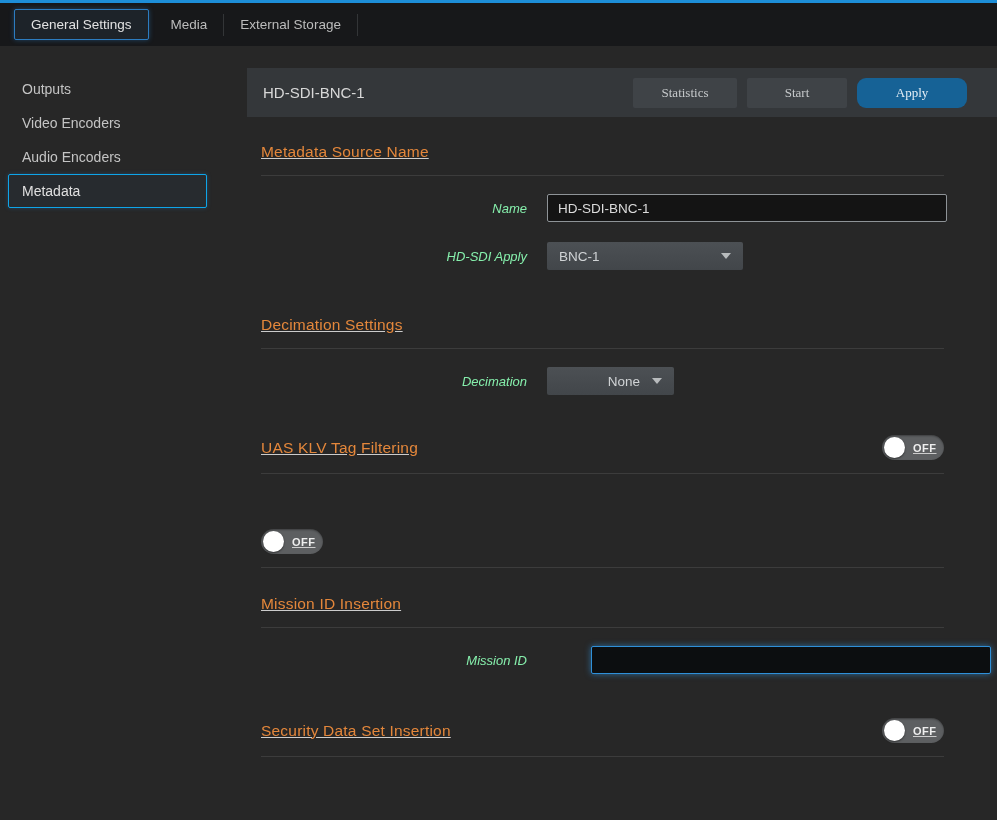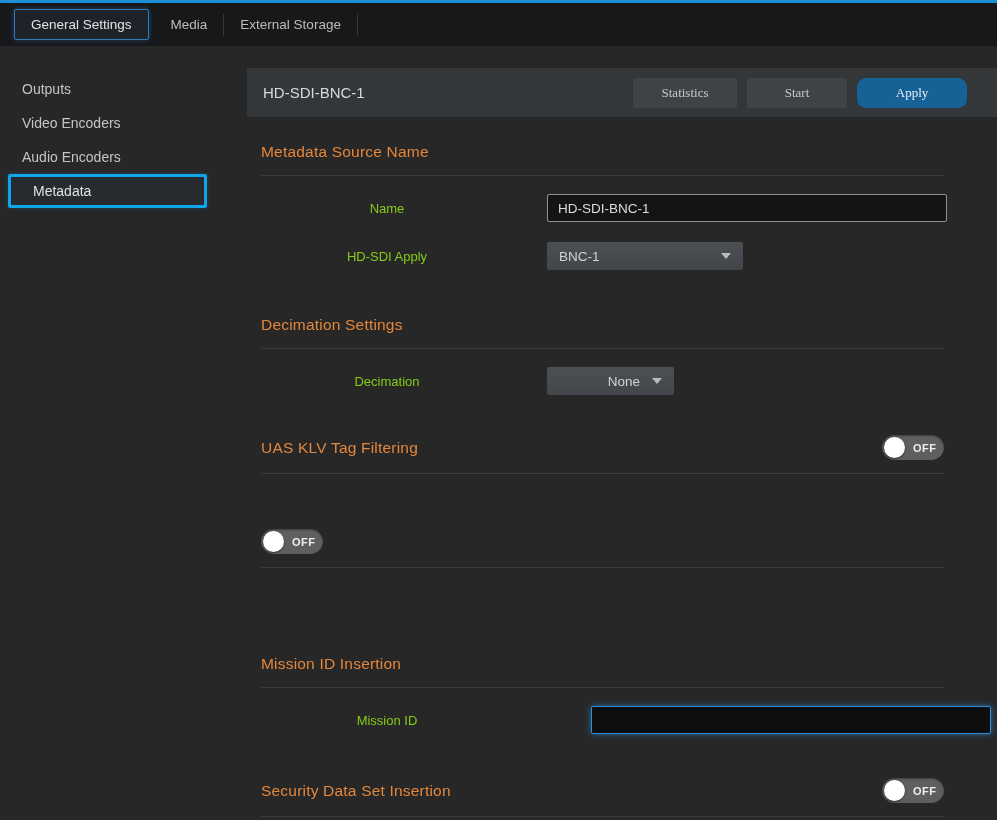--- a/index.html
+++ b/index.html
@@ -45,22 +45,22 @@
     display: flex;
     align-items: center;
     margin: 0 40px 0 22px;
     font-size: 14px;
     color: #c4c4c4;
     cursor: pointer;
     white-space: nowrap;
   }
   .side-item.active {
     margin: 0 40px 0 8px;
-    padding-left: 22px;
-    border: 3px solid #0ea5e9;
+    padding-left: 13px;
+    border: 1px solid #0ea5e9;
     border-radius: 2px;
     background: rgba(44,124,192,0.06);
     box-shadow: 0 0 4px rgba(44,124,192,0.35);
     color: #e0e0e0;
   }
 
   .content { width: 750px; }
 
   
   .panel-header {
@@ -81,34 +81,35 @@
     color: #c6c9cb;
     background: #3f4347;
     margin-left: 10px;
     cursor: pointer;
   }
   .btn-statistics { width: 104px; }
   .btn-start { width: 100px; }
   .btn-apply { width: 110px; background: #166296; color: #e4eef6; border-radius: 9px; }
 
   
-  .sec { margin-left: 14px; margin-right: 53px; }
+  .sec { margin-left: 14px; margin-right: 53px; text-decoration: underline; }
   .sec-title { font-size: 15.5px; color: #e4873b; line-height: 20px; letter-spacing: 0.2px; }
   .rule { border-top: 1px solid #3c3c3c; height: 0; margin-top: 13px; }
 
   .toggle-row { display: flex; align-items: center; justify-content: space-between; height: 25px; }
 
   
   .row { display: flex; align-items: center; }
   .lbl {
     width: 280px;
-    text-align: center;
+    text-align: right;
     font-size: 13px;
-    color: #84cc16;
+    color: #86efac;
     flex-shrink: 0;
+    font-style: italic;
   }
   .text-input {
     margin-left: 20px;
     width: 400px;
     height: 28px;
     background: #141414;
     border: 1px solid #8e9397;
     border-radius: 2px;
     color: #dcdcdc;
     font-family: "Liberation Sans", sans-serif;
@@ -172,21 +173,21 @@
   }
 
   
   .mt-sec1 { margin-top: 25px; }
   .mt-row1 { margin-top: 18px; }
   .mt-row2 { margin-top: 20px; }
   .mt-sec2 { margin-top: 45px; }
   .mt-row3 { margin-top: 18px; }
   .mt-tsec1 { margin-top: 40px; }
   .mt-tsec2 { margin-top: 55px; }
-  .mt-sec3 { margin-top: 86px; }
+  .mt-sec3 { margin-top: 26px; }
   .mt-row4 { margin-top: 18px; gap: 44px; }
   .mt-tsec3 { margin-top: 44px; }
 </style>
 </head>
 <body>
 
 <div class="top-accent"></div>
 
 <div class="tabbar">
   <div class="tab active">General Settings</div>

